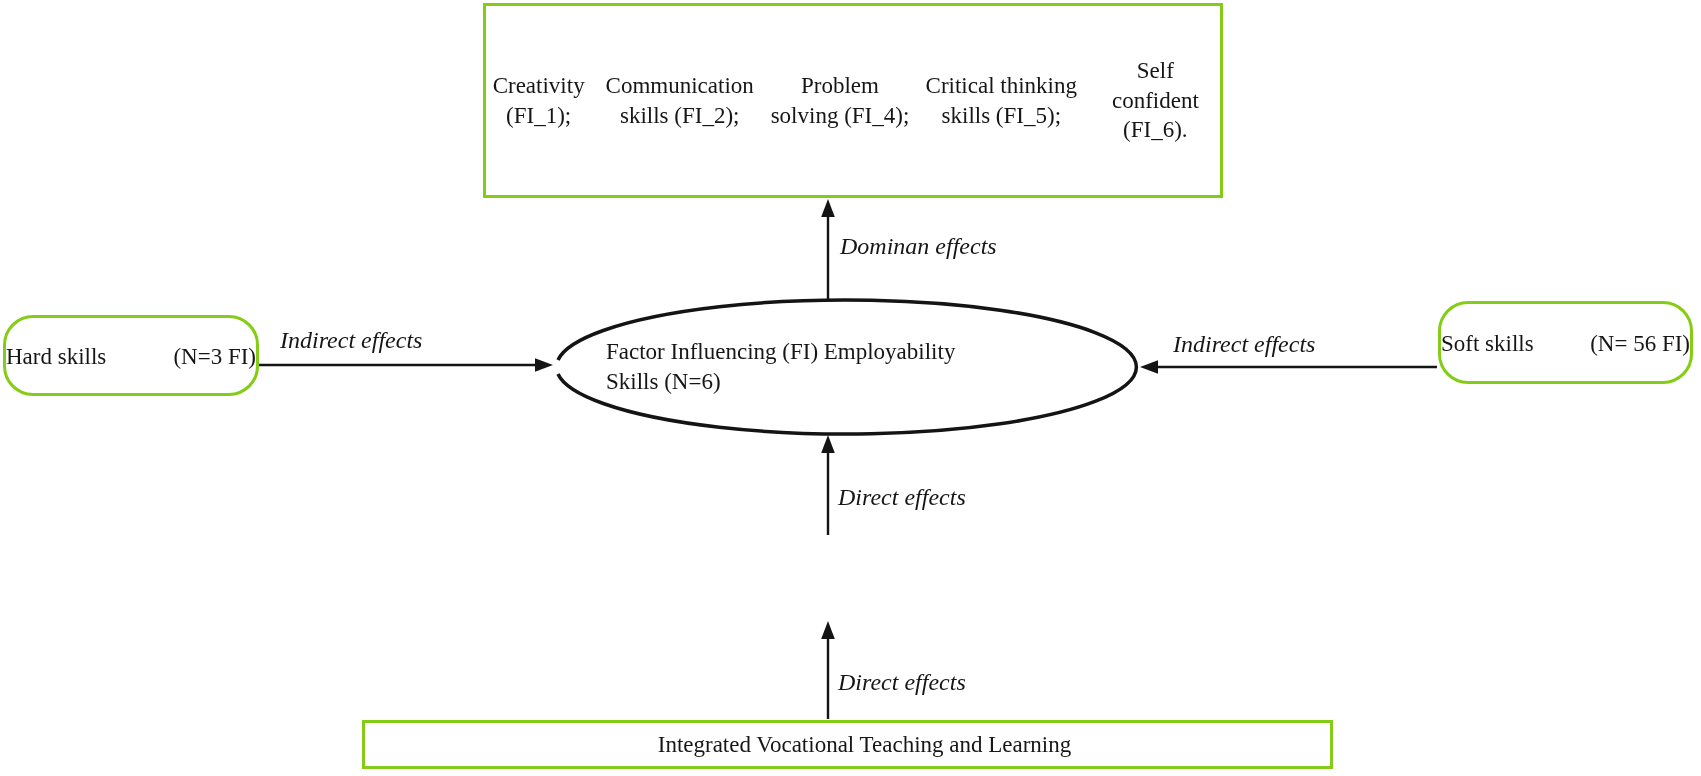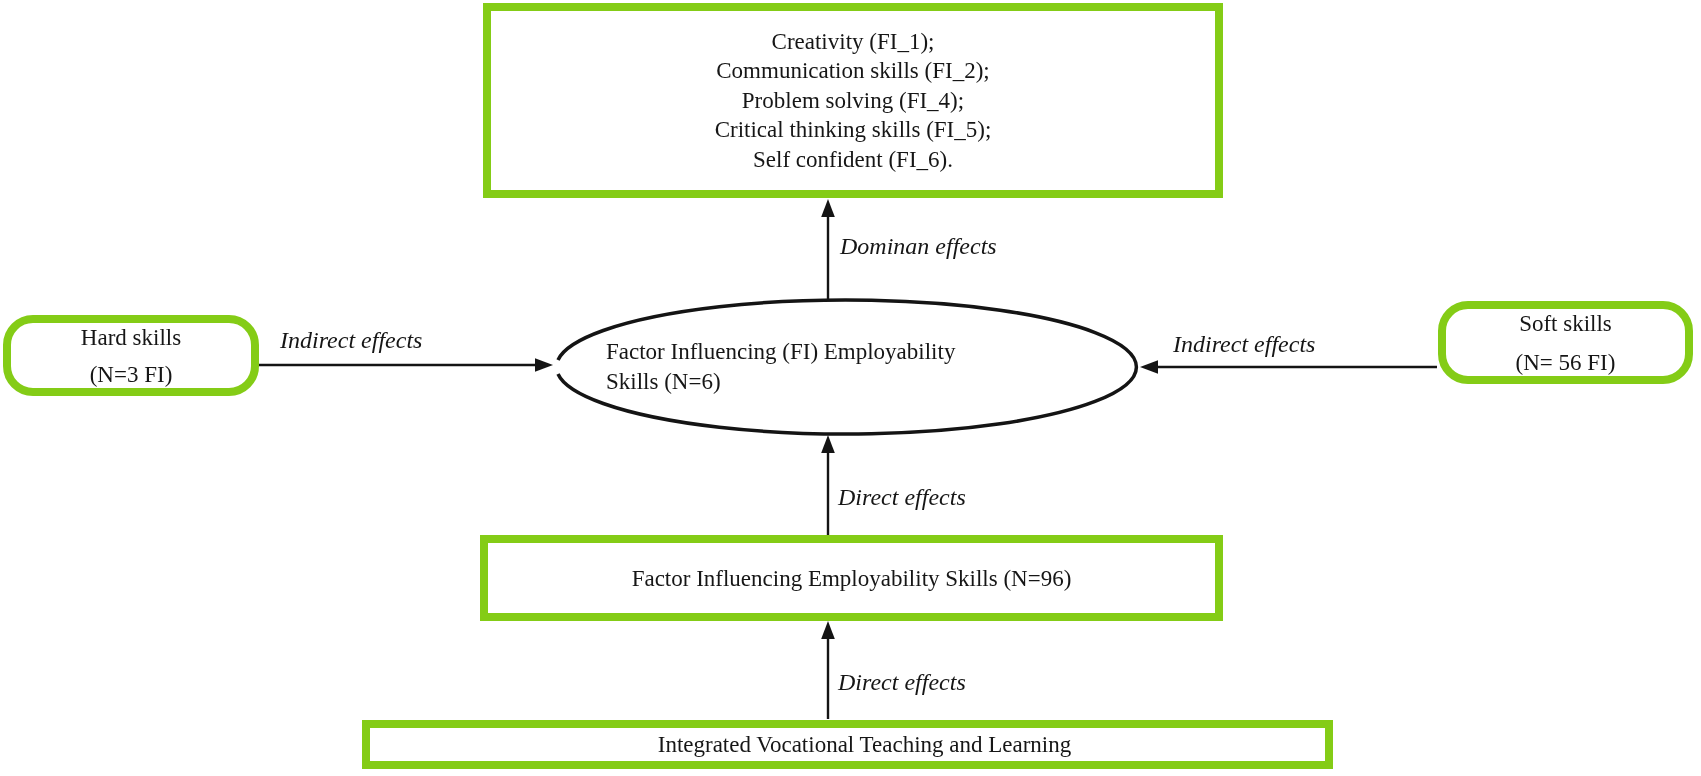--- a/index.html
+++ b/index.html
@@ -12,25 +12,26 @@
     width: 1701px;
     height: 776px;
     background: #ffffff;
     font-family: "Liberation Serif", "DejaVu Serif", serif;
     color: #161616;
     overflow: hidden;
   }
   .box {
     position: absolute;
     box-sizing: border-box;
-    border: 8px solid #84cc16;
+    border: 3px solid #84cc16;
     background: #ffffff;
     display: flex;
-    flex-direction: column;
+    flex-direction: row;
     align-items: center;
+    text-align: center;
   }
   .multiline {
     justify-content: center;
     font-size: 23px;
     line-height: 29.5px;
   }
   .two-line {
     justify-content: space-between;
     font-size: 23px;
     line-height: 26px;
@@ -142,23 +143,20 @@
   <div id="left-box" class="box two-line">
     <div>Hard skills</div>
     <div>(N=3 FI)</div>
   </div>
 
   <div id="right-box" class="box two-line">
     <div>Soft skills</div>
     <div>(N= 56 FI)</div>
   </div>
 
-  <div id="mid-box" class="box single-line">
-    <div>Factor Influencing Employability Skills (N=96)</div>
-  </div>
 
   <div id="bottom-box" class="box single-line">
     <div>Integrated Vocational Teaching and Learning</div>
   </div>
 
   <div id="label-dominan" class="arrow-label">Dominan effects</div>
   <div id="label-indirect-left" class="arrow-label">Indirect effects</div>
   <div id="label-indirect-right" class="arrow-label">Indirect effects</div>
   <div id="label-direct-upper" class="arrow-label">Direct effects</div>
   <div id="label-direct-lower" class="arrow-label">Direct effects</div>

